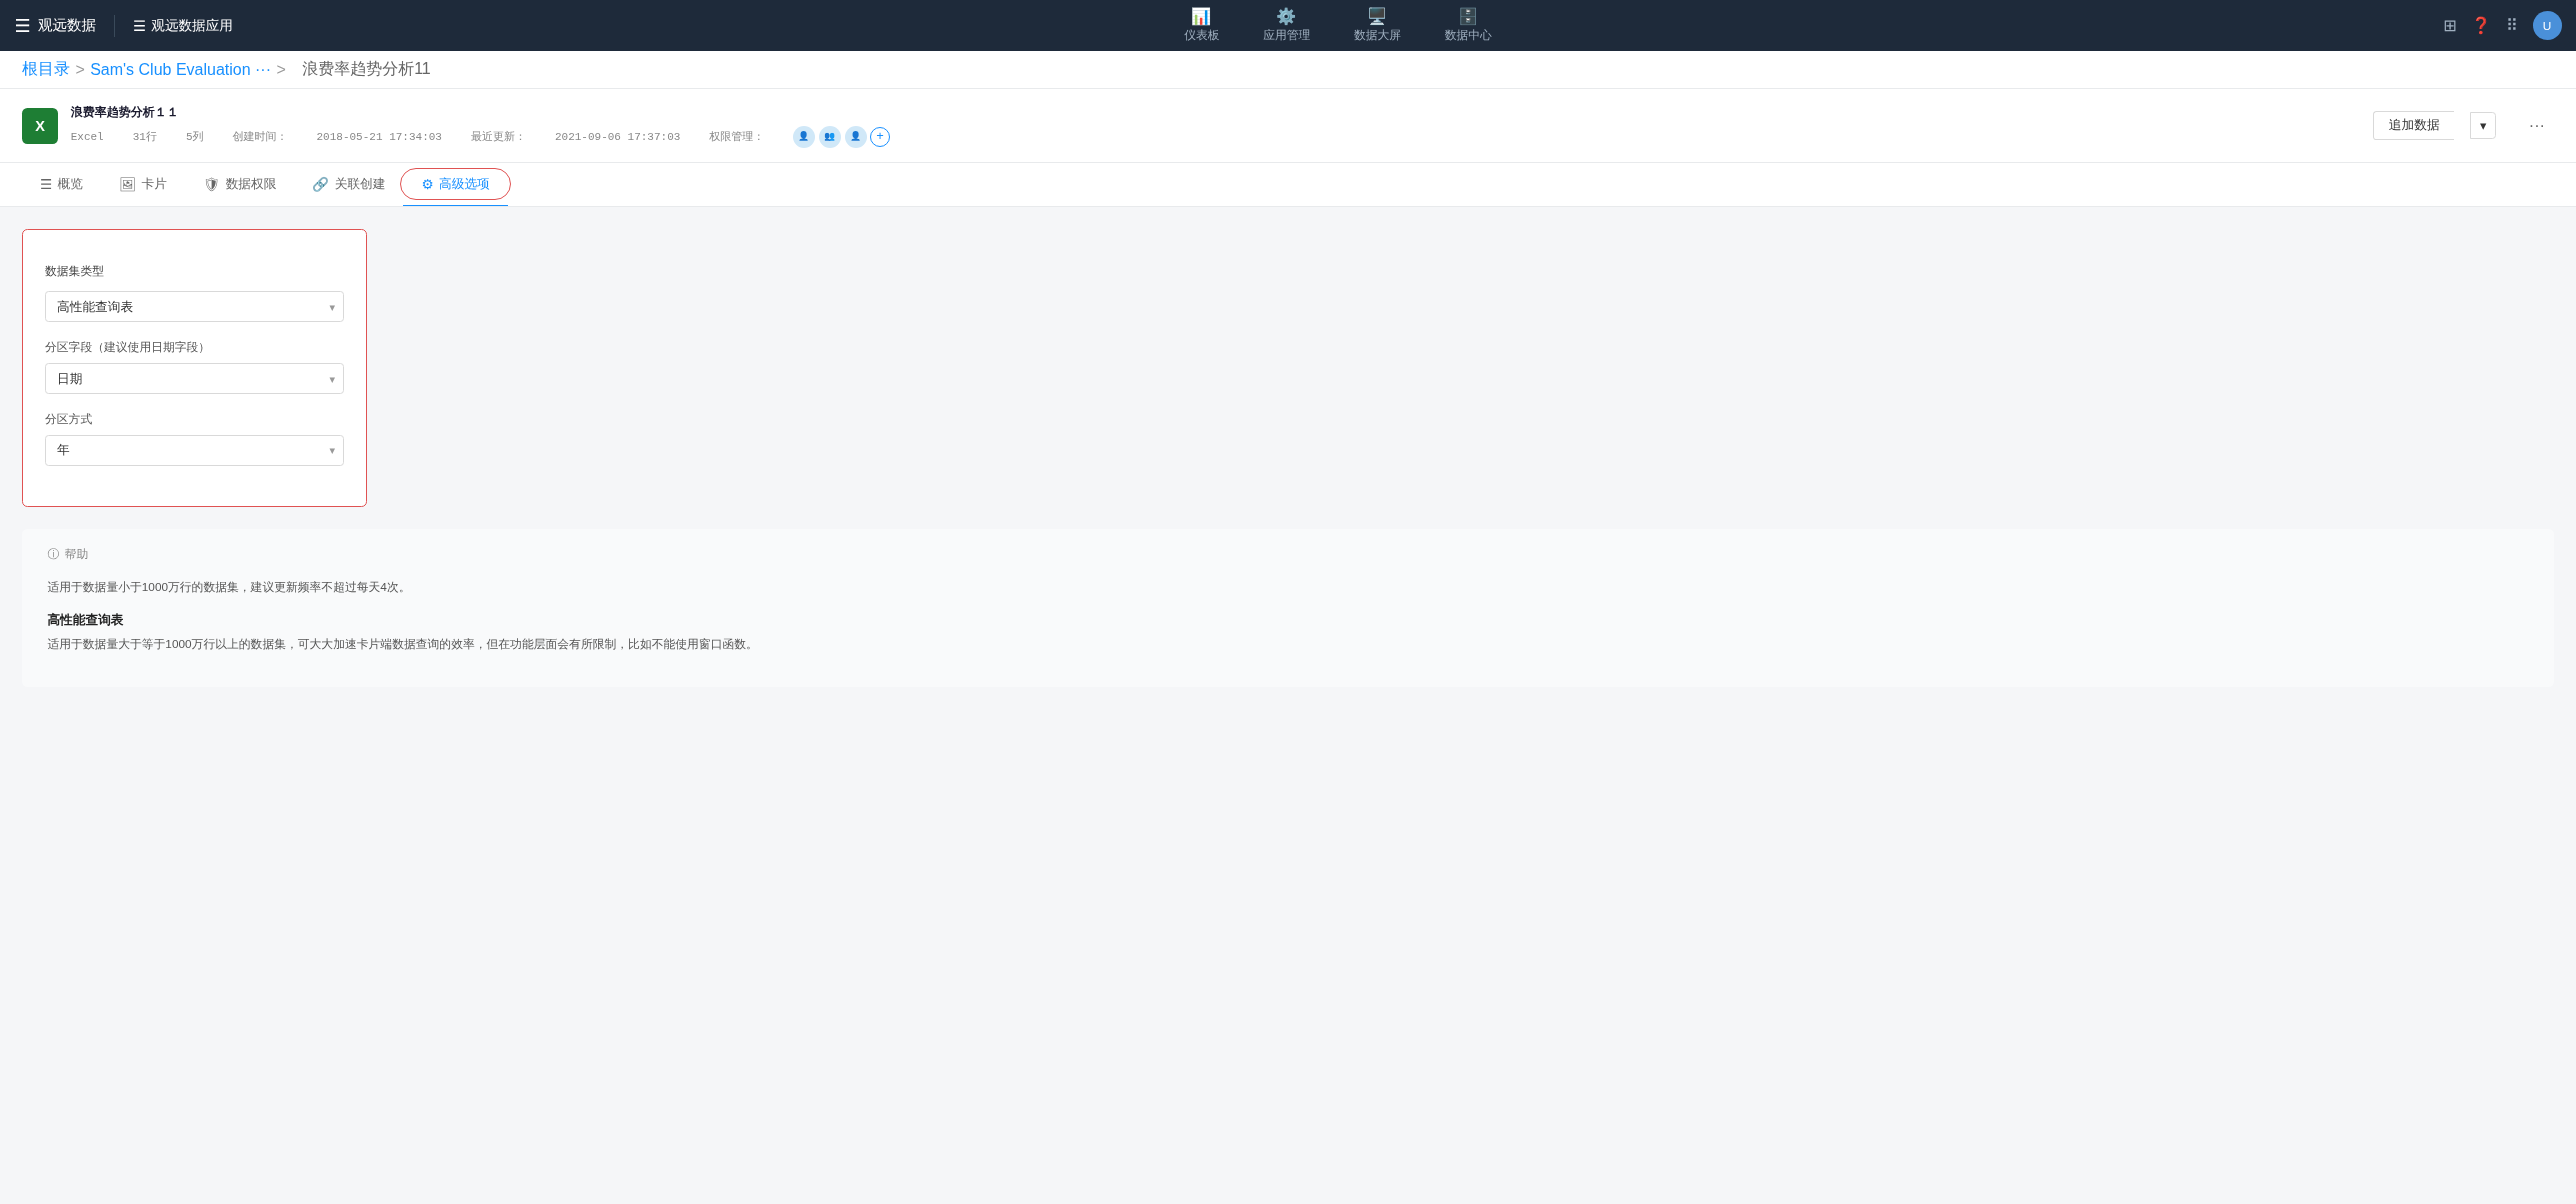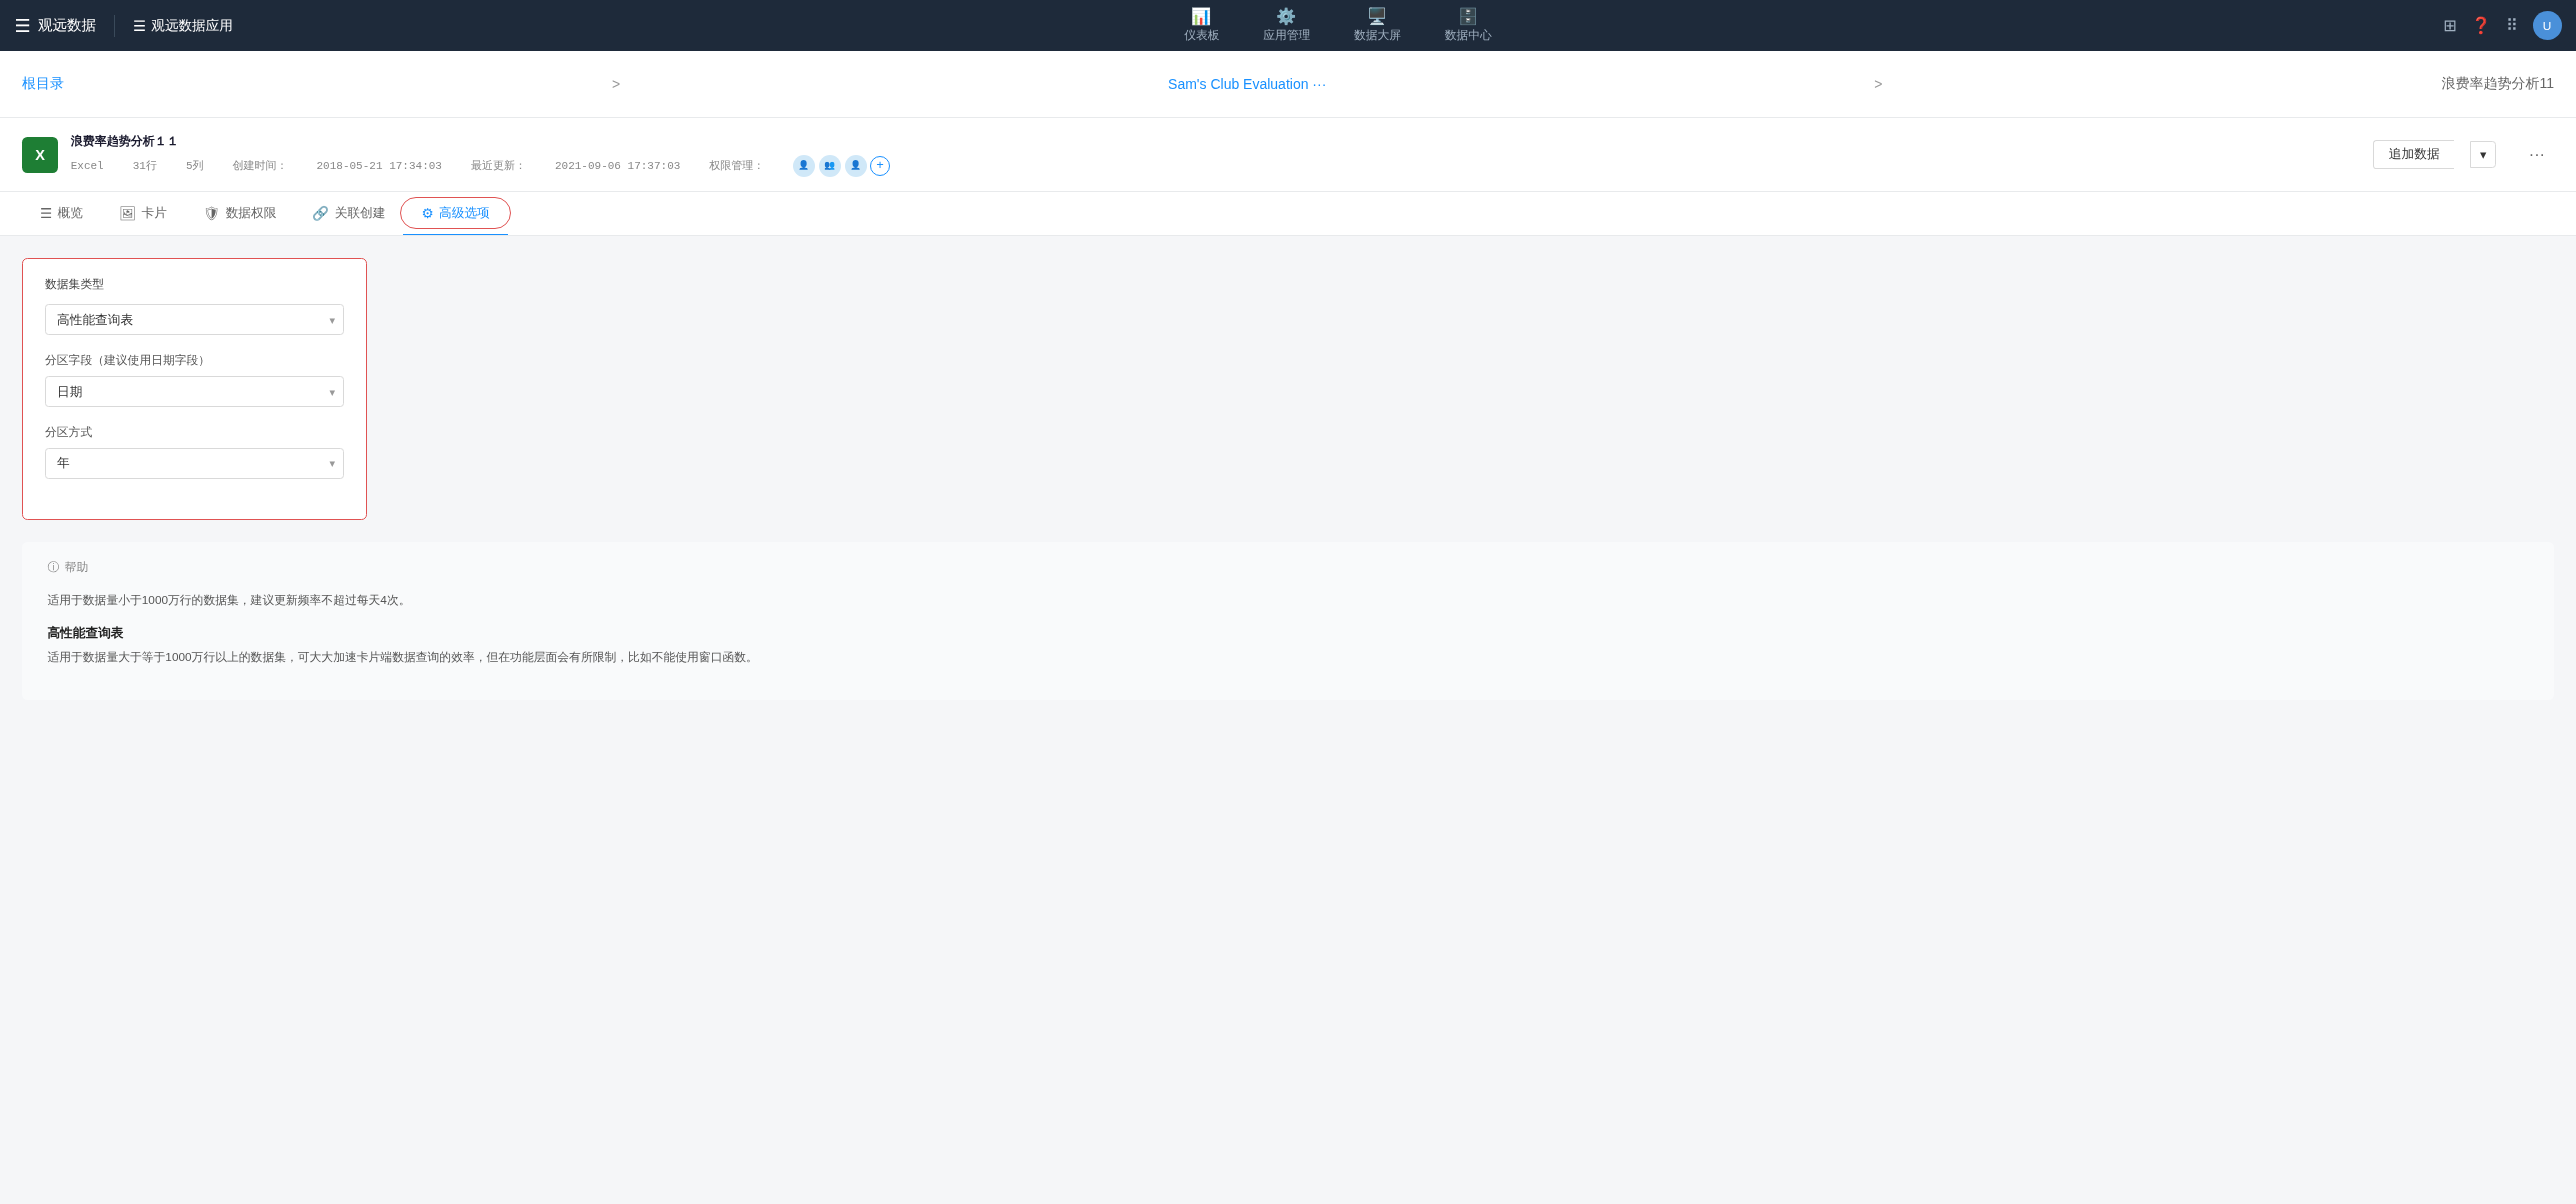--- a/index.html
+++ b/index.html
@@ -62,28 +62,27 @@
     .avatar {
       width: 29px; height: 29px;
       border-radius: 50%;
       background: #4a90d9;
       display: flex; align-items: center; justify-content: center;
       color: #fff; font-size: 11.8px;
     }
 
     
     .breadcrumb {
-      padding: 24px 22px;
+      padding: 8px 22px;
       display: flex;
       align-items: center;
       gap: 5.4px;
-      font-size: 14px;
+      font-size: 16px;
       background: #fff;
       border-bottom: 0.9px solid #e8eaec;
-      justify-content: space-between;
     }
     .breadcrumb-link { color: #1890ff; cursor: pointer; }
     .breadcrumb-sep { color: #999; }
     .breadcrumb-current { color: #666; margin-left: 11px; }
 
     
     .page-header {
       background: #fff;
       padding: 14.5px 22px;
       display: flex;
@@ -189,21 +188,21 @@
     .content-area {
       padding: 22px;
       max-width: 100%;
     }
 
     
     .settings-box {
       background: #fff;
       border: 1.8px solid #e05252;
       border-radius: 5.4px;
-      padding: 18px 22px 22px;
+      padding: 34px 22px 22px;
       width: 345px;
       margin-bottom: 22px;
     }
     .settings-section-title {
       font-size: 11.8px;
       color: #444;
       margin-bottom: 11px;
     }
     .select-wrapper {
       position: relative;

